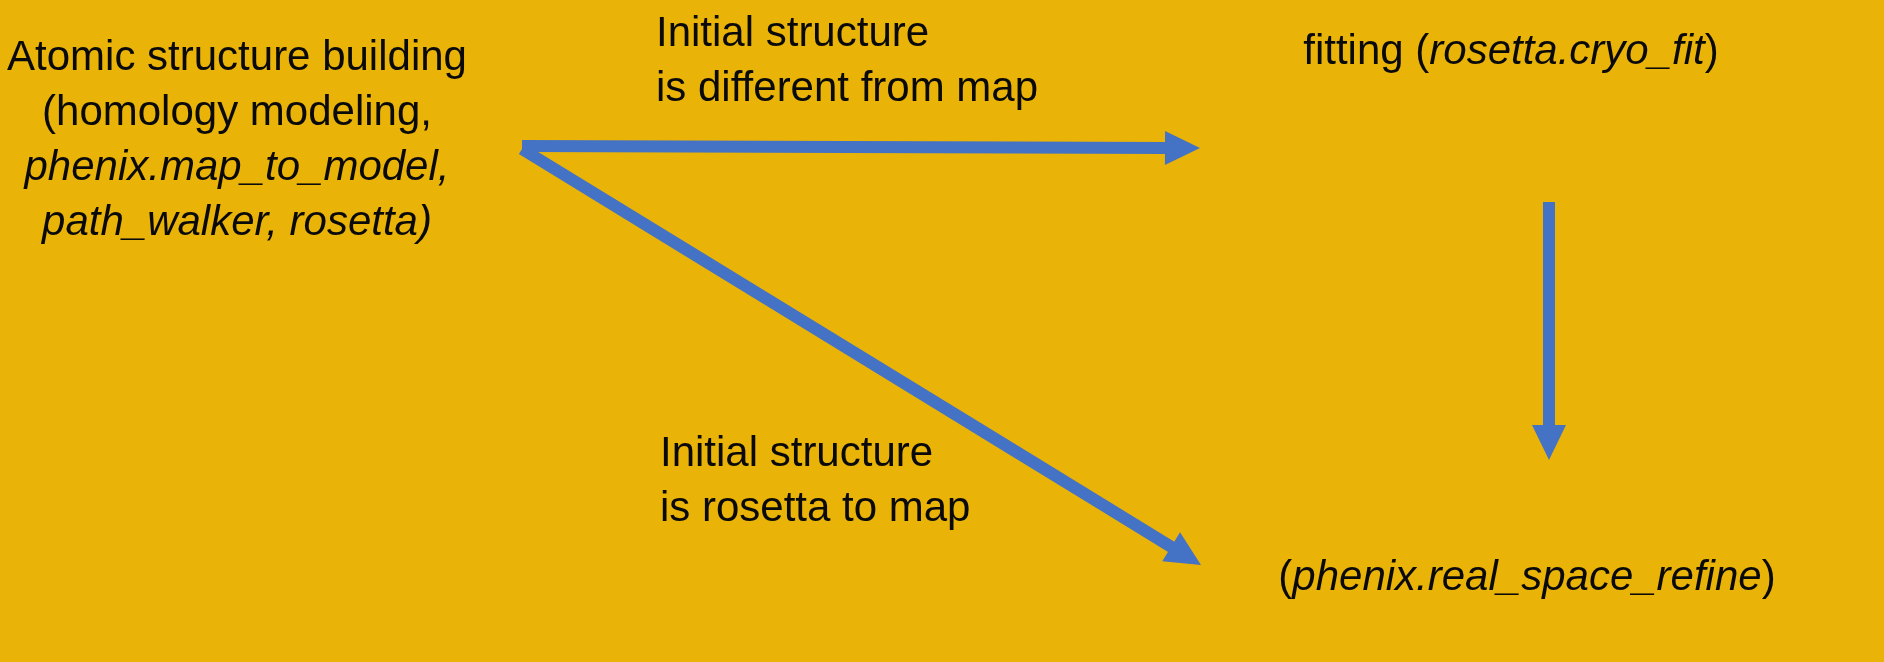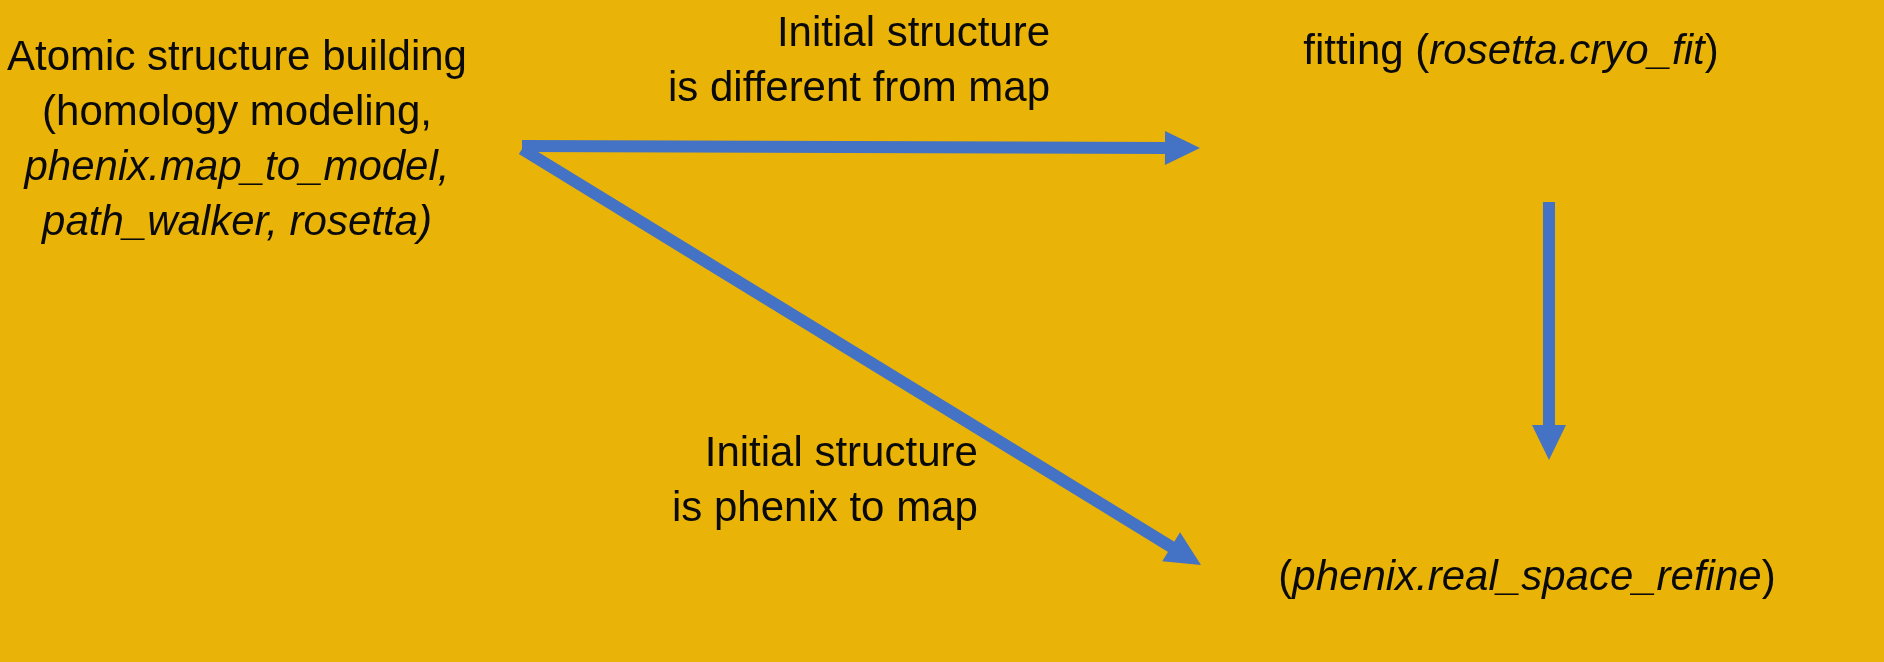--- a/index.html
+++ b/index.html
@@ -26,22 +26,21 @@
     position: absolute;
     font-size: 42px;
     line-height: 55px;
     white-space: nowrap;
   }
   .node {
     text-align: center;
     transform: translateX(-50%);
   }
   .cond-label {
-    text-align: right;
-    margin-left: 12px;
+    text-align: left;
   }
   .line {
     display: block;
   }
   .italic {
     font-style: italic;
   }
   .node-building   { left: 237px;  top: 28px;  }
   .label-different { left: 656px;  top: 4px;   }
   .node-fitting    { left: 1511px; top: 22px;  }
@@ -81,21 +80,21 @@
   </div>
 
   <div class="node node-fitting">
     <span class="line">
       <span>fitting (</span><span class="italic">rosetta.cryo_fit</span><span>)</span>
     </span>
   </div>
 
   <div class="cond-label label-similar">
     <span class="line">Initial structure</span>
-    <span class="line">is phenix to map</span>
+    <span class="line">is rosetta to map</span>
   </div>
 
   <div class="node node-refinement">
     <span class="line">
       <span>(</span><span class="italic">phenix.real_space_refine</span><span>)</span>
     </span>
   </div>
 
 </div>
 

